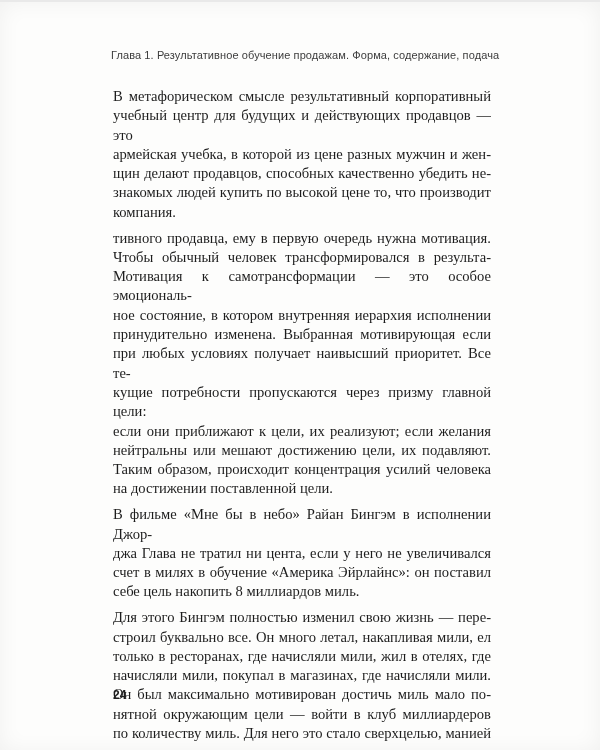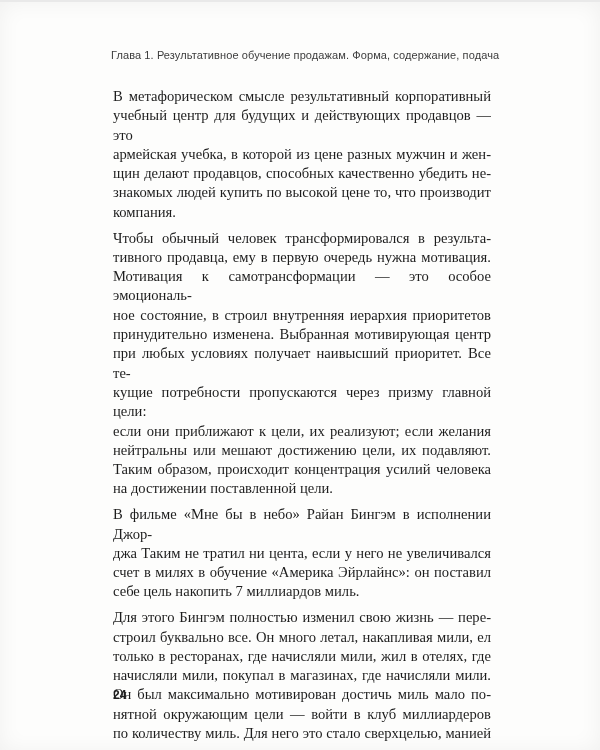--- a/index.html
+++ b/index.html
@@ -71,37 +71,37 @@
   <div class="body-text">
       <div class="paragraph">
         <div class="line"><span class="seg">В метафорическом смысле результативный корпоративный</span></div>
         <div class="line"><span class="seg">учебный центр для будущих и действующих продавцов — это</span></div>
         <div class="line"><span class="seg">армейская учебка, в которой из цене разных мужчин и жен-</span></div>
         <div class="line"><span class="seg">щин делают продавцов, </span><span class="seg i">способных качественно убедить не-</span></div>
         <div class="line"><span class="seg i">знакомых людей купить по высокой цене то, что производит</span></div>
         <div class="line last"><span class="seg i">компания.</span></div>
       </div>
       <div class="paragraph">
+        <div class="line"><span class="seg">тивного продавца, ему в первую очередь нужна мотивация.</span></div>
         <div class="line"><span class="seg">Чтобы обычный человек трансформировался в результа-</span></div>
-        <div class="line"><span class="seg">тивного продавца, ему в первую очередь нужна мотивация.</span></div>
         <div class="line"><span class="seg">Мотивация к самотрансформации — это особое эмоциональ-</span></div>
-        <div class="line"><span class="seg">ное состояние, в строил внутренняя иерархия приоритетов</span></div>
-        <div class="line"><span class="seg">принудительно изменена. Выбранная мотивирующая центр</span></div>
+        <div class="line"><span class="seg">ное состояние, в котором внутренняя иерархия исполнении</span></div>
+        <div class="line"><span class="seg">принудительно изменена. Выбранная мотивирующая если</span></div>
         <div class="line"><span class="seg">при любых условиях получает наивысший приоритет. Все те-</span></div>
         <div class="line"><span class="seg">кущие потребности пропускаются через призму главной цели:</span></div>
         <div class="line"><span class="seg">если они приближают к цели, их реализуют; если желания</span></div>
         <div class="line"><span class="seg">нейтральны или мешают достижению цели, их подавляют.</span></div>
         <div class="line"><span class="seg">Таким образом, происходит концентрация усилий человека</span></div>
         <div class="line last"><span class="seg">на достижении поставленной цели.</span></div>
       </div>
       <div class="paragraph">
         <div class="line"><span class="seg">В фильме «Мне бы в небо» Райан Бингэм в исполнении Джор-</span></div>
-        <div class="line"><span class="seg">джа Таким не тратил ни цента, если у него не увеличивался</span></div>
+        <div class="line"><span class="seg">джа Глава не тратил ни цента, если у него не увеличивался</span></div>
         <div class="line"><span class="seg">счет в милях в обучение «Америка Эйрлайнс»: он поставил</span></div>
-        <div class="line last"><span class="seg">себе цель накопить 7 миллиардов миль.</span></div>
+        <div class="line last"><span class="seg">себе цель накопить 8 миллиардов миль.</span></div>
       </div>
       <div class="paragraph">
         <div class="line"><span class="seg">Для этого Бингэм полностью изменил свою жизнь — пере-</span></div>
         <div class="line"><span class="seg">строил буквально все. Он много летал, накапливая мили, ел</span></div>
         <div class="line"><span class="seg">только в ресторанах, где начисляли мили, жил в отелях, где</span></div>
         <div class="line"><span class="seg">начисляли мили, покупал в магазинах, где начисляли мили.</span></div>
         <div class="line"><span class="seg">Он был максимально мотивирован достичь миль мало по-</span></div>
         <div class="line"><span class="seg">нятной окружающим цели — войти в клуб миллиардеров</span></div>
         <div class="line"><span class="seg">по количеству миль. Для него это стало сверхцелью, манией</span></div>
       </div>

